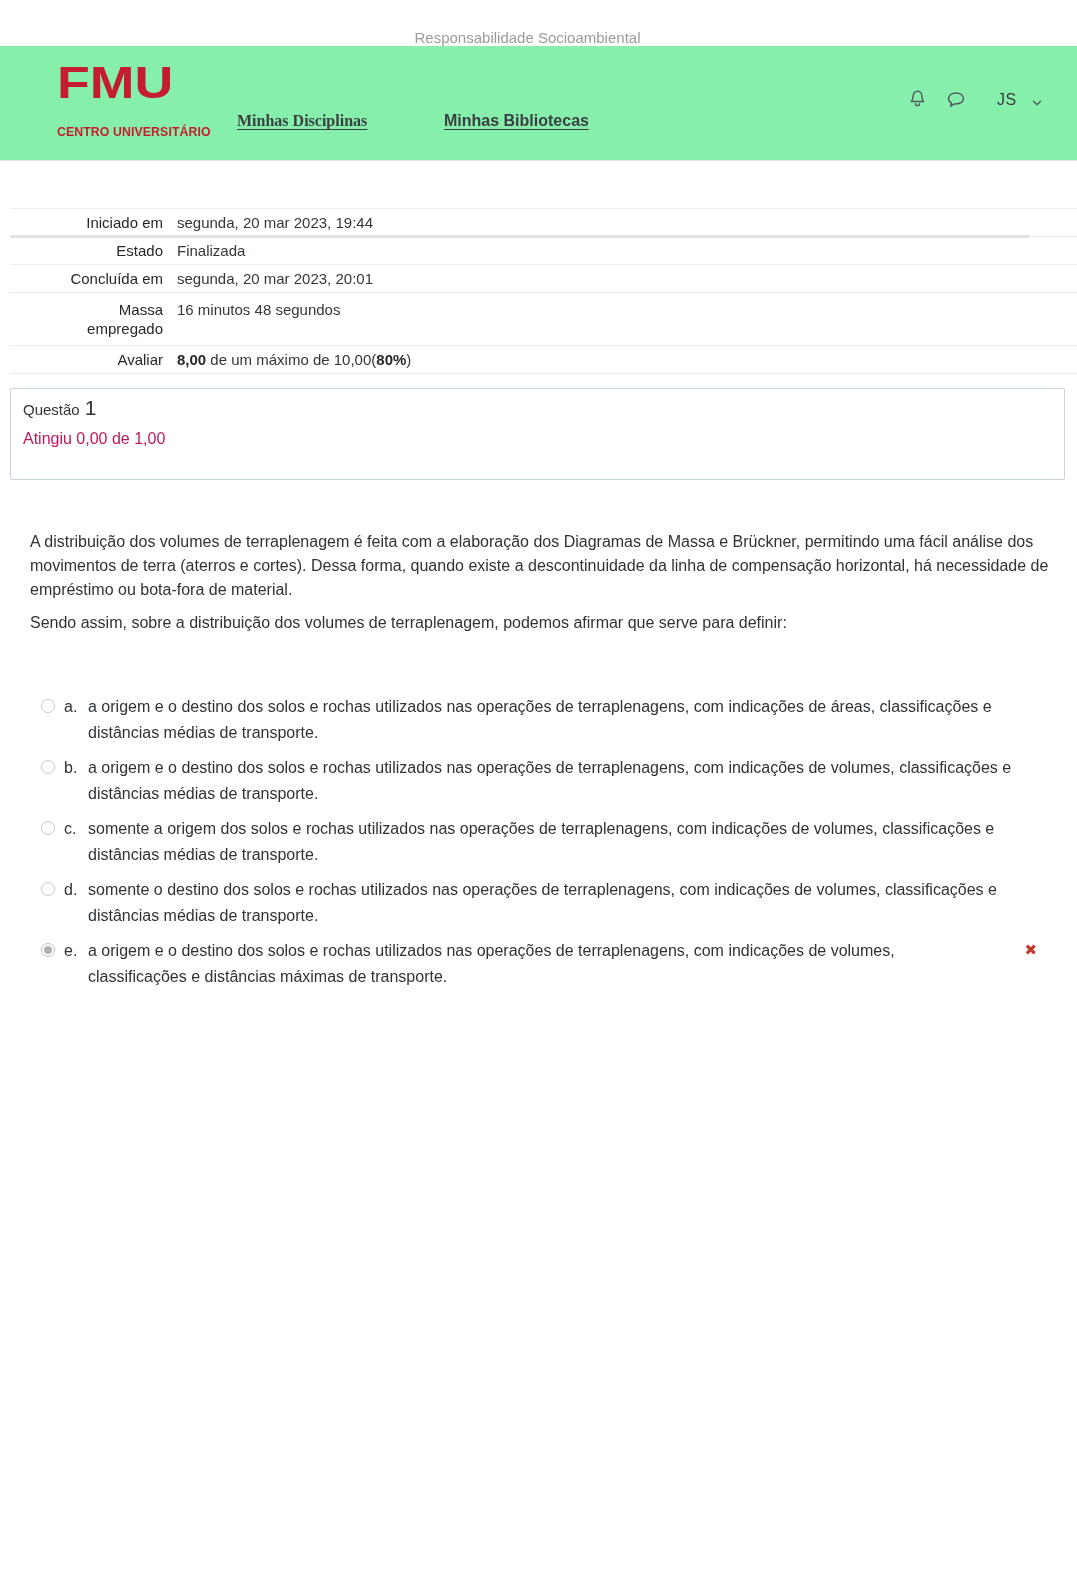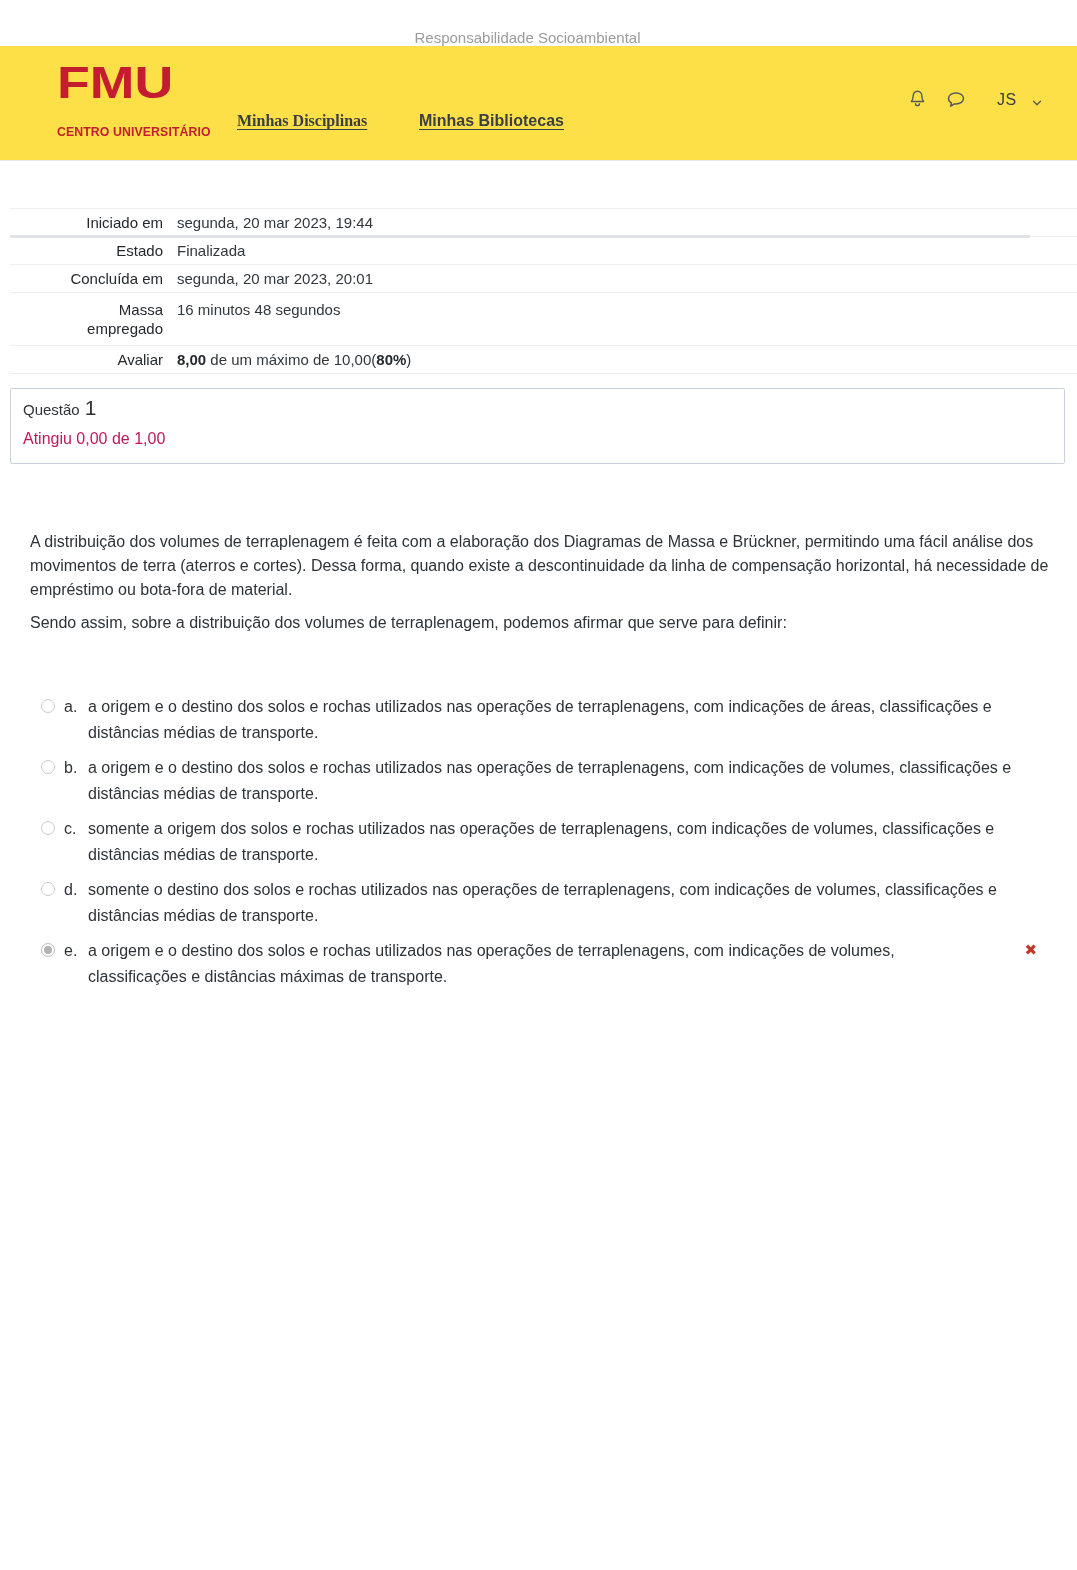--- a/index.html
+++ b/index.html
@@ -6,46 +6,46 @@
   *{box-sizing:border-box;}
   html,body{margin:0;padding:0;background:#fff;}
   body{font-family:"Liberation Sans","DejaVu Sans",sans-serif;color:#32373c;}
   .page{position:relative;width:1077px;height:1570px;background:#fff;overflow:hidden;}
 
   
   .topnav{position:absolute;top:0;left:0;right:0;height:46px;display:flex;justify-content:flex-end;align-items:center;gap:34px;padding-right:22px;flex-direction:column;}
   .topnav a{color:#9b9b9b;font-size:15px;text-decoration:none;cursor:pointer;white-space:nowrap;}
 
   
-  .header{position:absolute;top:46px;left:0;right:0;height:115px;border-bottom:1px solid #e6e6e9;background:#fde047;}
+  .header{position:absolute;top:46px;left:0;right:0;height:115px;border-bottom:1px solid #e6e6e9;background:#86efac;}
   .logo{position:absolute;left:57px;top:14px;cursor:pointer;}
   .logo-title{display:inline-block;font-size:44px;font-weight:800;color:var(--brand);letter-spacing:0px;line-height:46px;transform:scaleX(1.22);transform-origin:left center;}
   .logo-sub{font-size:12.3px;font-weight:700;color:var(--brand);letter-spacing:0.1px;margin-top:19px;white-space:nowrap;}
   .main-nav-link{position:absolute;top:66px;font-size:16px;font-weight:600;color:#3a3f44;text-decoration:underline;text-underline-offset:3px;cursor:pointer;white-space:nowrap;}
   .nav-disciplinas{left:237px;font-family:Liberation Serif, serif;}
-  .nav-bibliotecas{left:419px;}
+  .nav-bibliotecas{left:444px;}
   .hicon{position:absolute;cursor:pointer;line-height:0;}
   .icon-bell{left:907px;top:42px;}
   .icon-chat{left:945px;top:44px;}
   .user-initials{position:absolute;left:997px;top:45px;font-size:16px;color:#383d42;letter-spacing:0.5px;cursor:pointer;}
   .icon-chevron{left:1030px;top:50px;}
   .hicon svg{stroke:#51575d;fill:none;}
 
   
   .summary{position:absolute;left:10px;top:208px;right:0;border-top:1px solid #ebedf0;font-size:15px;}
   .srow{display:flex;align-items:flex-start;border-bottom:1px solid #ebedf0;padding:4px 0;}
   .srow.tall{padding:7px 0;}
   .slabel{width:153px;text-align:right;font-weight:400;color:#24282c;line-height:19px;}
   .slabel .wrap{display:inline-block;max-width:92px;text-align:right;}
   .svalue{margin-left:14px;color:#32373c;line-height:19px;}
   .svalue b{font-weight:700;color:#24282c;}
   .thickline{position:absolute;left:0;top:26px;width:1020px;height:3px;background:#e1e3e8;}
 
   
-  .qinfo{position:absolute;left:10px;top:388px;width:1055px;height:76px;border:1px solid #c9d3dd;border-radius:2px;padding:7px 12px;background:#fff;}
+  .qinfo{position:absolute;left:10px;top:388px;width:1055px;height:92px;border:1px solid #c9d3dd;border-radius:2px;padding:7px 12px;background:#fff;}
   .qtitle{font-size:15px;color:#2f3438;}
   .qtitle .qnum{font-size:21px;font-weight:500;margin-left:5px;}
   .qstate{font-size:13px;margin-top:8px;color:#32373c;}
   .qpoints{font-size:16px;margin-top:10px;color:#be185d;}
 
   
   .qtext{position:absolute;left:30px;top:530px;width:1020px;font-size:16px;line-height:24px;color:#2e3338;}
   .qtext p{margin:0;}
   .qtext p + p{margin-top:9px;}
 

